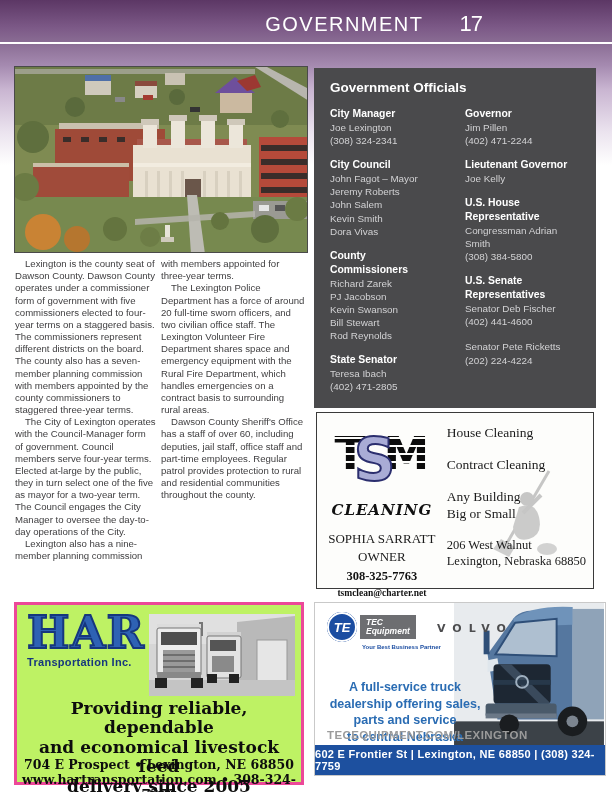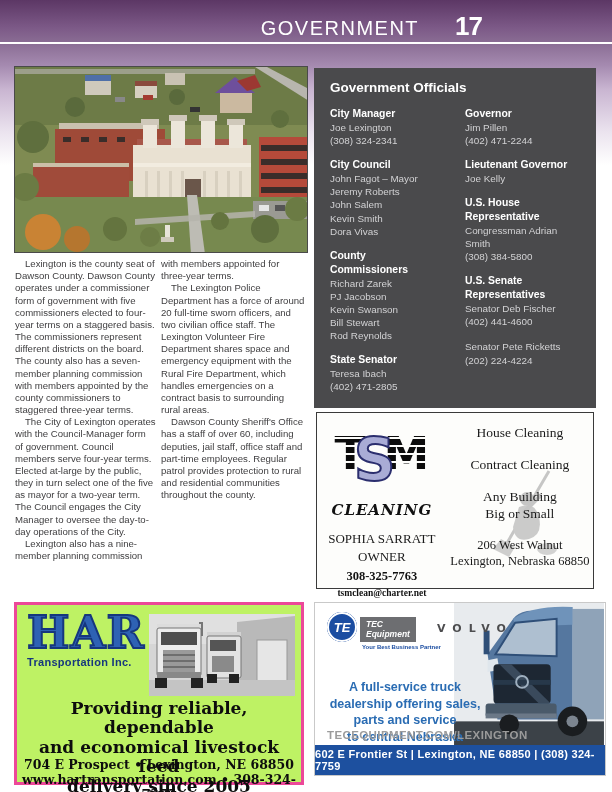--- a/index.html
+++ b/index.html
@@ -17,21 +17,21 @@
   .header-grad {
     position: absolute; left: 0; top: 0; width: 612px; height: 172px;
     background: linear-gradient(180deg, #5c3765 0%, #7c5987 16%, #8a6d94 25%,
                 #a археолог88b0 38%, #c9b5d1 50%, #eae2ee 74%, #ffffff 96%);
   }
   
   .header-grad { background: linear-gradient(180deg,#5c3765 0%,#7c5987 16%,#8a6d94 25%,#a58ab0 38%,#c9b5d1 52%,#eae2ee 76%,#ffffff 96%); }
   .header-line { position: absolute; left: 0; top: 42px; width: 612px; height: 2px; background: #ffffff; }
   .masthead { position: absolute; top: 11px; right: 18px; display: flex; align-items: baseline; gap: 36px; }
   .section-label { color: #fff; font-size: 20px; font-weight: 400; letter-spacing: 1.5px; }
-  .page-number { color: #fff; font-size: 26px; font-weight: bold; letter-spacing: -1px; }
+  .page-number { color: #fff; font-size: 22px; font-weight: normal; letter-spacing: -1px; }
 
   
   .photo-frame {
     position: absolute; left: 14px; top: 66px; width: 294px; height: 187px;
     border: 1px solid #4a4a4a; overflow: hidden; background: #7f8b52;
   }
   .photo-frame svg { display: block; }
 
   
   .officials {
@@ -71,21 +71,21 @@
   .tsm-s {
     font-size: 58px; color: #a9acd6; position: relative; top: 10px; margin: 0 -12px;
     -webkit-text-stroke: 2px #2b2e6e; z-index: 2;
   }
   .tsm-cleaning { font-family: "DejaVu Serif", serif; font-style: italic; font-weight: bold;
     font-size: 15px; letter-spacing: 1px; color: #111; margin-top: 8px; }
   .tsm-owner-name { font-family: "Liberation Serif", serif; font-size: 13px; margin-top: 12px; color: #1a1a1a; }
   .tsm-owner-title { font-family: "Liberation Serif", serif; font-size: 13px; margin-top: 2px; color: #1a1a1a; }
   .tsm-phone { font-family: "Liberation Serif", serif; font-weight: bold; font-size: 12.5px; margin-top: 4px; color: #111; }
   .tsm-email { font-family: "Liberation Serif", serif; font-weight: bold; font-size: 9.5px; margin-top: 4px; color: #111; }
-  .tsm-right { flex: 1; position: relative; text-align: center; font-family: "Liberation Serif", serif; color: #1a1a1a; }
+  .tsm-right { flex: 1; position: relative; font-family: "Liberation Serif", serif; color: #1a1a1a; }
   .tsm-service1 { font-size: 13.5px; margin-top: 12px; }
   .tsm-service2 { font-size: 13.5px; margin-top: 16px; }
   .tsm-service3 { font-size: 13.5px; margin-top: 16px; position: relative; z-index: 2; }
   .tsm-service4 { font-size: 13.5px; margin-top: 1px; position: relative; z-index: 2; }
   .tsm-sweeper { position: absolute; left: 32px; top: 52px; width: 90px; height: 100px; opacity: 0.55; z-index: 1; }
   .tsm-addr1 { font-size: 12.5px; margin-top: 16px; position: relative; z-index: 2; }
   .tsm-addr2 { font-size: 12.5px; margin-top: 1px; position: relative; z-index: 2; }
 
   
   .ad-har {
@@ -107,21 +107,21 @@
     position: absolute; left: 0; top: 152px; width: 100%; text-align: center;
     font-family: "DejaVu Serif", serif; font-weight: bold; font-size: 12.5px; line-height: 1.2; color: #0d0d0d;
   }
 
   
   .ad-tec {
     position: absolute; left: 314px; top: 602px; width: 292px; height: 174px;
     background: #ffffff; border: 1px solid #c9c9c9; overflow: hidden;
   }
   .tec-truck { position: absolute; right: 0; top: 0; width: 152px; height: 144px; z-index: 1; }
-  .tec-logo-row { position: absolute; left: 12px; top: 9px; display: flex; align-items: flex-end; z-index: 2; }
+  .tec-logo-row { position: absolute; left: 12px; top: 9px; display: flex; align-items: center; z-index: 2; }
   .te-circle {
     width: 30px; height: 30px; border-radius: 50%; background: #1b4da1;
     color: #fff; font-weight: bold; font-style: italic; font-size: 13px;
     display: flex; align-items: center; justify-content: center;
     box-shadow: inset 0 0 0 2px #fff, inset 0 0 0 4px #1b4da1;
   }
   .tec-box { background: #6d6e71; color: #fff; padding: 3px 6px; margin-left: 3px;
     font-style: italic; font-weight: bold; font-size: 8.5px; line-height: 1.1; }
   .tec-tagline { position: absolute; left: 47px; top: 41px; font-size: 6px; font-weight: bold;
     color: #1b4da1; z-index: 2; }

